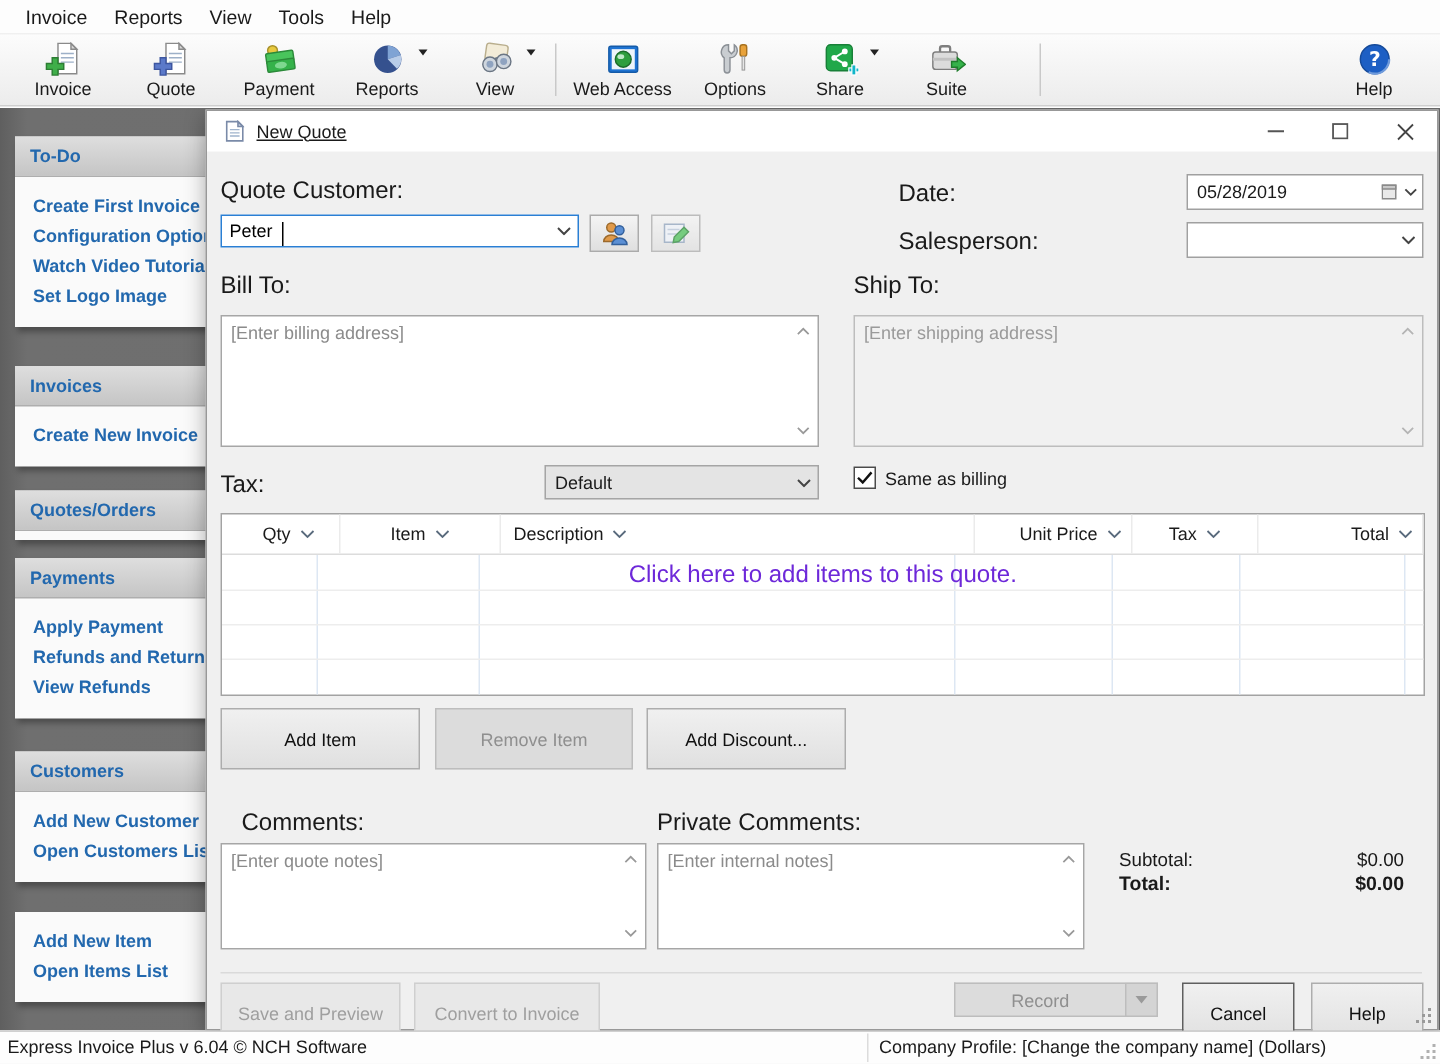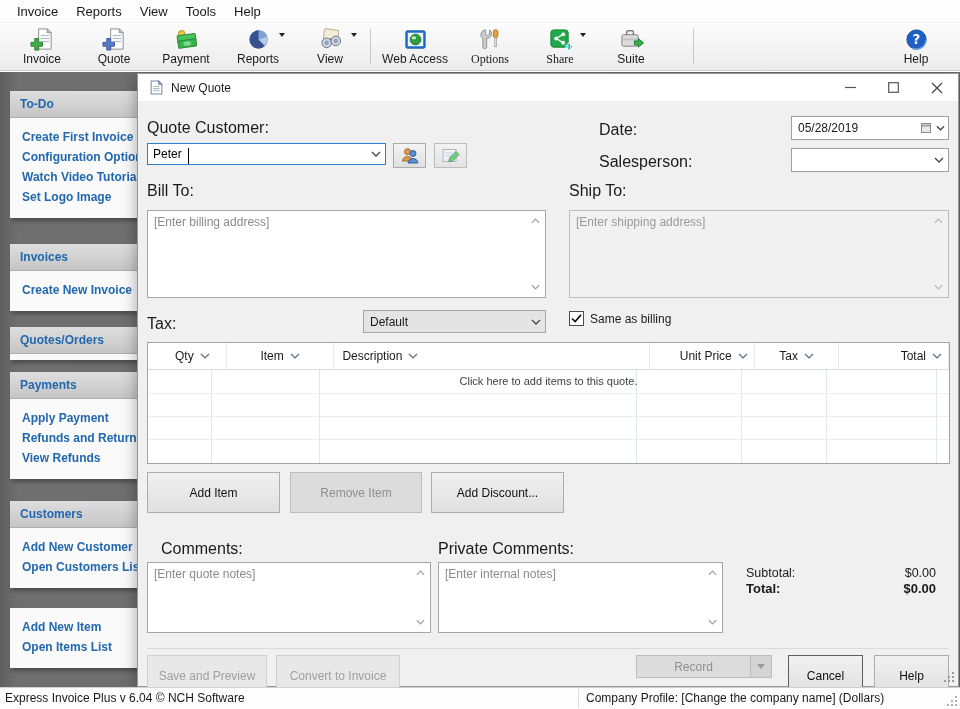--- a/index.html
+++ b/index.html
@@ -16,21 +16,21 @@
              background:#fdfdfd; font-size:13px; }
   .menu-item { padding:2px 9px; cursor:default; }
 
   
   .toolbar { height:49px; background:linear-gradient(#fcfcfc,#ececec);
              border-top:1px solid #f0f0f0; border-bottom:1px solid #cfcfcf;
              display:flex; align-items:stretch; padding:1px 4px 1px 6px; }
   .tb-item { width:72px; display:flex; flex-direction:column; align-items:center;
              justify-content:center; position:relative; font-size:12px; }
   .tb-item.wide { width:80px; }
-  .tb-item.w70 { width:70px;font-family:Liberation Serif, serif; }
+  .tb-item.w70 { width:70px; }
   .tb-item svg.tbicon { width:25px; height:25px; }
   .tb-label { line-height:13px; margin-top:1px; white-space:nowrap; }
   .tb-caret { position:absolute; top:9px; right:9px; width:0; height:0;
               border:3.5px solid transparent; border-top:4.5px solid #222; }
   .tb-sep { width:1px; background:#c9c9c9; margin:5px 4px; }
   .tb-sep.far { margin-left:26px; }
   .tb-spacer { flex:1; }
   .tb-help { width:64px; margin-right:8px; }
 
   
@@ -45,21 +45,21 @@
                   padding-left:10px; font-size:12px; font-weight:bold; color:#2268ae;
                   white-space:nowrap; }
   .panel-links { padding:9px 0 11px; }
   .panel-links.slim { padding:0; height:6px; }
   .panel-link { padding:3px 0 3px 12px; font-size:12px; font-weight:bold; color:#2268ae;
                 white-space:nowrap; overflow:hidden; cursor:pointer; }
 
   
   .dialog { position:absolute; left:137px; top:1px; width:822px; height:614px;
             background:#f0f0f0; border:1px solid #989898;
-            box-shadow:0 4px 14px rgba(0,0,0,0.35); z-index:5; }
+            box-shadow:0 4px 14px rgba(0,0,0,0.35); z-index:5;text-decoration:underline; }
   .dlg-titlebar { position:relative; height:27px; background:#fff;
                   display:flex; align-items:center; padding-left:12px; }
   .dlg-title { margin-left:8px; font-size:12px; }
   .dlg-controls { position:absolute; right:0; top:0; height:27px; display:flex; }
   .win-btn { width:43px; display:flex; align-items:center; justify-content:center; }
   .dlg-body { position:absolute; top:27px; left:0; right:0; bottom:0; font-size:12px; }
 
   .lbl { position:absolute; font-size:16px; white-space:nowrap; }
 
   
@@ -104,21 +104,21 @@
   .th.c2 { width:317px; padding-left:8px; }
   .th.c3 { width:105px; justify-content:flex-end; padding-right:6px; }
   .th.c4 { width:85px; justify-content:center; }
   .th.c5 { width:110px; justify-content:flex-end; padding-right:6px; }
   .th.c6 { flex:1; border-right:none; }
   .th .chev { margin-left:6px; }
   .tbl-body { position:relative; height:93px; }
   .vline { position:absolute; top:0; bottom:0; width:1px; background:#dde7f3; }
   .hline { position:absolute; left:0; right:0; height:1px; background:#ededed; }
   .empty-text { position:absolute; top:5px; left:0; right:0; text-align:center;
-                color:#404040; font-size:11px; }
+                color:#6d28d9; font-size:16px; }
 
   
   .btn { position:absolute; height:41px; display:flex; align-items:center; justify-content:center;
          font-size:12px; font-family:inherit; background:linear-gradient(#f0f0f0,#e0e0e0);
          border:1px solid #adadad; color:#111; cursor:pointer; }
   .btn.disabled-light { background:#e8e8e8; border-color:#cfcfcf; color:#9f9f9f; cursor:default; }
   .btn.disabled-dark { background:#dcdcdc; border-color:#bdbdbd; color:#8f8f8f; cursor:default; }
   .btn.default { border-color:#5f5f5f; }
   .split { position:absolute; height:23px; display:flex; }
   .split .sp-main { width:114px; display:flex; align-items:center; justify-content:center;

